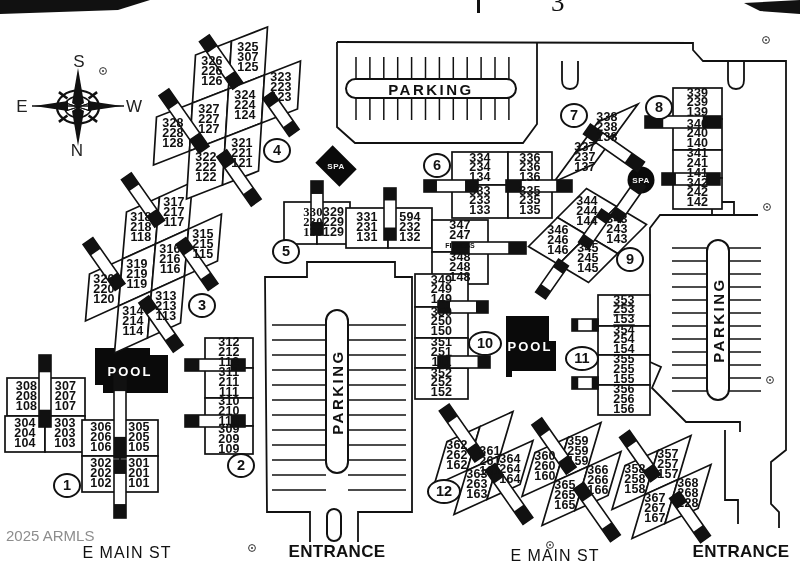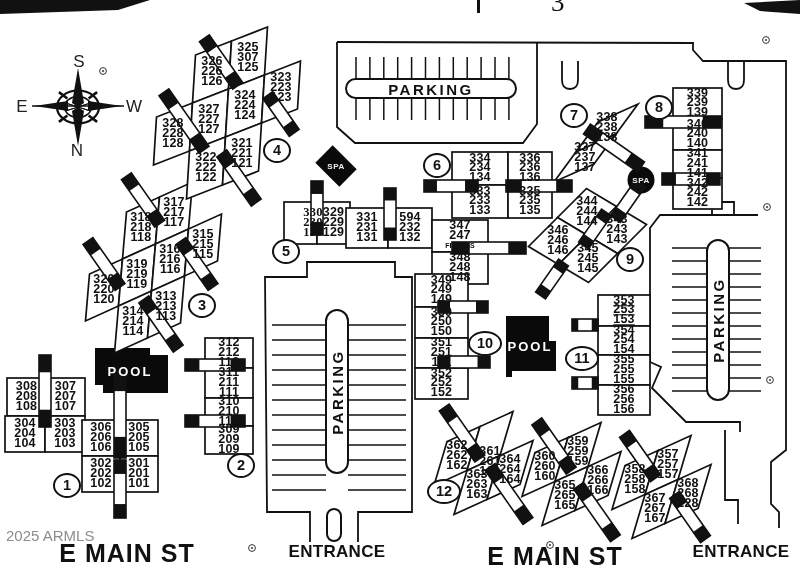--- a/index.html
+++ b/index.html
@@ -10,21 +10,21 @@
        font-family:"Liberation Sans",sans-serif;}
   .units{font-weight:bold;font-size:12.5px;line-height:9.8px;letter-spacing:.2px;text-align:center;}
   .units span{display:block;}
   .units .sub{font-size:7px;letter-spacing:0;}
   .circleno{position:absolute;transform:translate(-50%,-50%);background:#fff;border:2.4px solid #111;
        border-radius:50%;font-weight:bold;font-size:14.5px;color:#111;display:flex;align-items:center;
        justify-content:center;font-family:"Liberation Sans",sans-serif;}
   .title{font-size:21px;letter-spacing:5px;color:#1a1a1a;font-family:"Liberation Serif",serif;}
   .parking{font-weight:bold;font-size:15px;letter-spacing:2.5px;}
   .vert{transform:translate(-50%,-50%) rotate(-90deg);}
-  .street{font-weight:bold;font-size:25px;letter-spacing:1px;}
+  .street{font-weight:normal;font-size:16px;letter-spacing:1px;}
   .entr{font-weight:bold;font-size:17px;letter-spacing:.3px;}
   .pool{color:#fff;font-weight:bold;font-size:13px;letter-spacing:2px;}
   .spa{color:#efefef;font-weight:bold;font-size:8px;letter-spacing:.5px;}
   .wm{position:absolute;color:#8d8d8d;font-size:15px;transform:none;
       font-family:"Liberation Sans",sans-serif;}
   .cletter{font-size:17px;color:#222;}
 </style>
 </head>
 <body>
 

